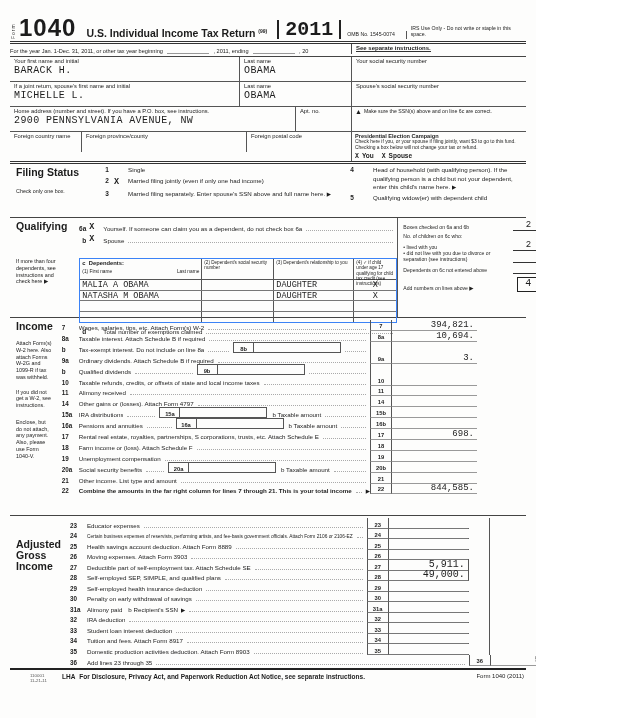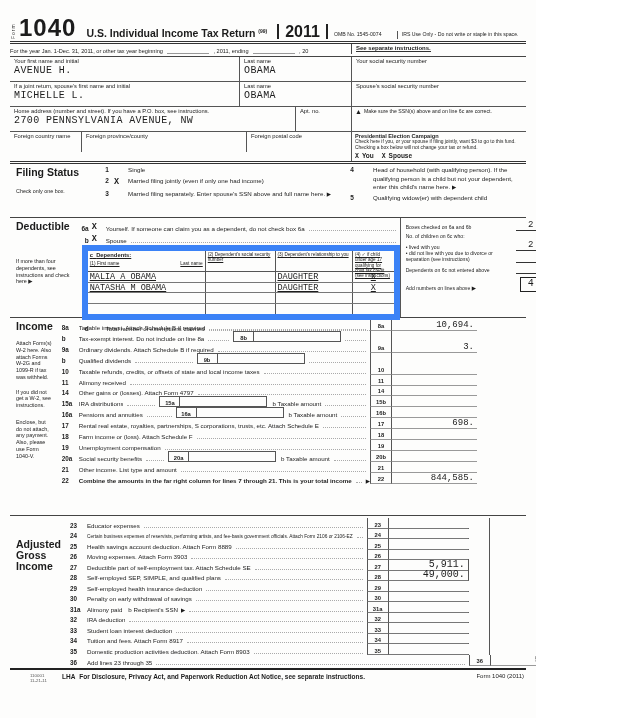--- a/index.html
+++ b/index.html
@@ -6,21 +6,21 @@
   html,body { background:#ffffff; }
   body { font-family:"Liberation Sans", sans-serif; color:#1c1c1c; }
   .page { position:relative; width:536px; height:718px; background:#fdfdfc; overflow:hidden; padding:14px 10px 0 10px; }
 
   
   .hdr { display:flex; align-items:flex-end; border-bottom:3px double #333; padding-bottom:2px; height:30px; }
   .form-word { writing-mode:vertical-rl; transform:rotate(180deg); font-size:5px; letter-spacing:1px; color:#333; margin-right:3px; height:22px; }
   .f1040 { font-size:24px; font-weight:bold; letter-spacing:1px; margin-right:10px; line-height:0.9; }
   .htitle { font-size:10.5px; font-weight:bold; margin-right:4px; white-space:nowrap; }
   .hsup { font-size:5px; vertical-align:super; }
-  .ybox { font-size:16px; font-weight:bold; border-left:2px solid #222; border-right:2px solid #222; padding:0 6px; line-height:0.95; margin:0 6px; }
+  .ybox { font-size:20px; font-weight:bold; border-left:2px solid #222; border-right:2px solid #222; padding:0 6px; line-height:0.95; margin:0 6px;font-family:Liberation Mono, monospace; }
   .homb { font-size:5.2px; width:74px; border-right:1px solid #555; padding-right:4px; padding-bottom:2px; }
   .hirs { font-size:5.2px; padding-left:4px; padding-bottom:2px; width:150px; }
 
   .yearline { display:flex; align-items:flex-end; font-size:5.6px; border-bottom:1px solid #444; height:13px; padding-bottom:2px; }
   .yearline .ul { flex:1; border-bottom:1px solid #999; margin:0 4px; height:7px; max-width:120px; }
   .yl-right { width:175px; border-left:1px solid #444; align-self:stretch; display:flex; align-items:flex-end; padding:0 4px 2px 4px; font-size:6px; font-weight:bold; }
   .yl-right span { border-bottom:1px solid #333; }
 
   
   .nrow { display:flex; border-bottom:1px solid #555; }
@@ -72,21 +72,21 @@
   .mlab { font-size:5.1px; line-height:1.15; width:104px; }
   .mnum { width:30px; font-family:"Liberation Mono", monospace; font-size:9px; text-align:center; border-bottom:1px solid #333; margin-left:6px; }
   .mnum.blank { height:8px; }
   .mtotal { width:22px; height:15px; border:1.5px solid #222; font-family:"Liberation Mono", monospace; font-size:10px; text-align:center; margin-left:10px; }
   .exrow { display:flex; align-items:flex-end; height:12px; }
   .exnum { width:20px; font-size:6.5px; font-weight:bold; text-align:right; padding-right:3px; flex:none; }
   .exmark { width:14px; font-family:"Liberation Mono", monospace; font-size:8.5px; font-weight:bold; flex:none; }
   .exlab { font-size:6.2px; white-space:nowrap; }
   .dots { flex:1; border-bottom:1px dotted #aaa; margin:0 4px 1px 4px; min-width:6px; }
 
-  .dtable { width:318px; border:6px solid #3b82f6; margin-left:10px; margin-top:1px;text-decoration:underline; }
+  .dtable { width:318px; border:1px solid #3b82f6; margin-left:10px; margin-top:14px; }
   .dhead { display:flex; border-bottom:1px solid #555; height:21px; }
   .dth { font-size:4.6px; line-height:1.15; padding:1px 2px; border-right:1px solid #555; }
   .dth:last-child { border-right:none; }
   .drow { display:flex; height:10.5px; border-bottom:1px solid #777; }
   .drow:last-child { border-bottom:none; }
   .dtd { font-family:"Liberation Mono", monospace; font-size:8.5px; padding:0 2px; border-right:1px solid #555; white-space:nowrap; overflow:hidden; }
   .dtd:last-child { border-right:none; text-align:center; }
   .c1 { width:122px; } .c2 { width:72px; } .c3 { width:80px; } .c4 { width:42px; }
   .dheadc1 { font-size:5.8px; font-weight:bold; }
   .dhsplit { display:flex; justify-content:space-between; font-size:4.8px; margin-top:2px; }
@@ -144,21 +144,21 @@
     <span>, 20</span>
     <span style="flex:1"></span>
     <span class="yl-right">
         <span>See separate instructions.</span>
       </span>
   </div>
 
   <div class="nrow">
     <div class="cell w-first">
       <span class="cl">Your first name and initial</span>
-      <span class="cv">AVENUE H.</span>
+      <span class="cv">BARACK H.</span>
     </div>
     <div class="cell w-last">
       <span class="cl">Last name</span>
       <span class="cv">OBAMA</span>
     </div>
     <div class="cell w-right">
       <span class="cl">Your social security number</span>
     </div>
   </div>
 
@@ -172,21 +172,21 @@
       <span class="cv">OBAMA</span>
     </div>
     <div class="cell w-right">
       <span class="cl">Spouse's social security number</span>
     </div>
   </div>
 
   <div class="nrow">
     <div class="cell w-addr">
       <span class="cl">Home address (number and street). If you have a P.O. box, see instructions.</span>
-      <span class="cv">2700 PENNSYLVANIA AVENUE, NW</span>
+      <span class="cv">2900 PENNSYLVANIA AVENUE, NW</span>
     </div>
     <div class="cell w-apt">
       <span class="cl">Apt. no.</span>
     </div>
     <div class="w-warn">
       <span class="warntxt">
           <span class="warntri">▲</span>
           <span>Make sure the SSN(s) above and on line 6c are correct.</span>
         </span>
     </div>
@@ -251,21 +251,21 @@
             <span class="fsmark"></span>
             <span class="fslab">Qualifying widow(er) with dependent child</span>
           </div>
         </div>
       </div>
     </div>
   </div>
 
   <div class="sect" style="height:100px;">
     <div class="slabel">
-      <div class="shead">Deductible</div>
+      <div class="shead">Qualifying</div>
       <div class="snote" style="margin-top:26px;"><span>If more than four dependents, see instructions and check here</span> <span class="arr">▶</span></div>
     </div>
     <div class="scontent">
       <div class="exrow">
         <span class="exnum">6a</span>
         <span class="exmark">X</span>
         <span class="exlab">Yourself. If someone can claim you as a dependent, do not check box 6a</span>
         <span class="dots"></span>
       </div>
       <div class="exrow">
@@ -348,20 +348,28 @@
 
   <div class="sect" style="height:198px;">
     <div class="slabel">
       <div class="shead">Income</div>
       <div class="snote" style="margin-top:8px;">Attach Form(s) W-2 here. Also attach Forms W-2G and 1099-R if tax was withheld.</div>
       <div class="snote" style="margin-top:8px;">If you did not get a W-2, see instructions.</div>
       <div class="snote" style="margin-top:10px;">Enclose, but do not attach, any payment. Also, please use Form 1040-V.</div>
     </div>
     <div class="scontent">
 
+      <div class="irow">
+        <span class="ino">7</span>
+        <span class="ilab">Wages, salaries, tips, etc. Attach Form(s) W-2</span>
+          <span class="dots"></span>
+        <span class="rno">7</span>
+        <span class="ramt">394,821.</span>
+          <span class="tail"></span>
+      </div>
 
       <div class="irow">
         <span class="ino">8a</span>
         <span class="ilab">Taxable interest. Attach Schedule B if required</span>
           <span class="dots"></span>
         <span class="rno">8a</span>
         <span class="ramt">10,694.</span>
           <span class="tail"></span>
       </div>
 

